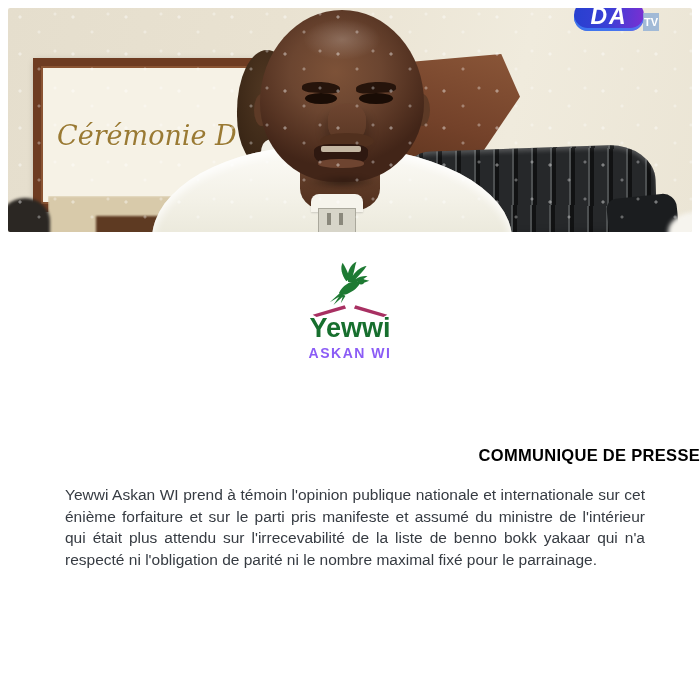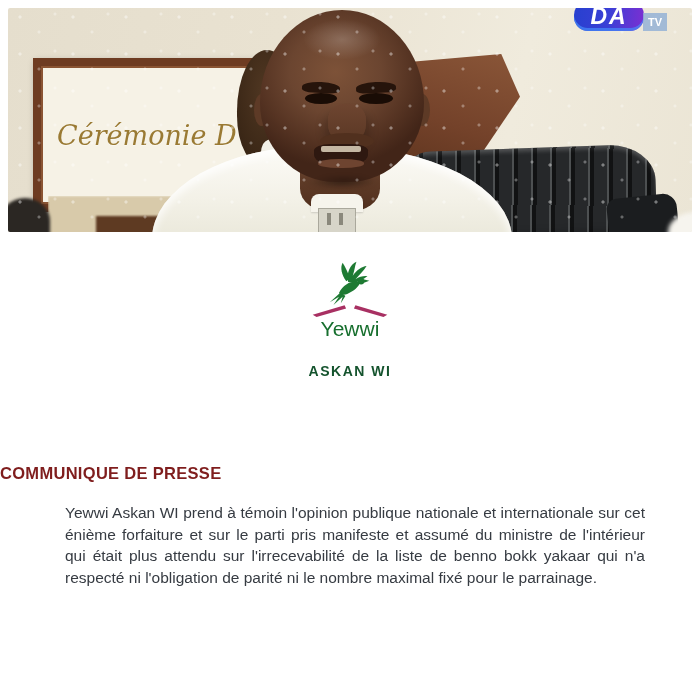--- a/index.html
+++ b/index.html
@@ -103,29 +103,29 @@
   .lower-lip{left:310px;top:151px;width:46px;height:9px;background:#6e4430;border-radius:45%;z-index:8;}
   .chin-shadow{left:306px;top:166px;width:60px;height:13px;z-index:7;
     background:radial-gradient(rgba(0,0,0,.22),transparent 70%);filter:blur(1.5px);}
   
   .datv{left:566px;top:-7px;z-index:9;display:flex;align-items:flex-end;}
   .da-box{width:70px;height:30px;border-radius:14px;
     background:linear-gradient(95deg,#2740cf 0%,#3b3fd6 50%,#7c2fd2 100%);
     box-shadow:inset 0 -3px 0 rgba(70,140,250,.7);
     color:#fff;font-weight:bold;font-style:italic;font-size:23px;letter-spacing:2px;
     display:flex;align-items:center;justify-content:center;}
-  .tv-box{width:24px;height:18px;background:rgba(148,178,214,.85);margin-left:-1px;margin-bottom:0px;
+  .tv-box{width:16px;height:18px;background:rgba(148,178,214,.85);margin-left:-1px;margin-bottom:0px;
     color:#fff;font-weight:bold;font-size:11px;display:flex;align-items:center;justify-content:center;}
   
   .doc{position:absolute;left:0;top:232px;width:700px;background:#fff;}
   .logo-block{width:200px;margin:28px auto 0;text-align:center;line-height:0;}
   .roof{margin-top:-3px;}
-  .brand{font-size:21px;font-weight:400;color:#176f2e;line-height:31px;margin-top:-4px;letter-spacing:0;}
-  .brand-sub{font-size:14px;font-weight:800;color:#14532d;line-height:16px;letter-spacing:1.5px;margin-top:19px;}
-  .doc-title{text-align:left;margin-top:84px;font-size:16.5px;font-weight:700;color:#7f1d1d;
+  .brand{font-size:27px;font-weight:700;color:#176f2e;line-height:31px;margin-top:-4px;letter-spacing:0;}
+  .brand-sub{font-size:14px;font-weight:800;color:#8b5cf6;line-height:16px;letter-spacing:1.5px;margin-top:1px;}
+  .doc-title{text-align:right;margin-top:84px;font-size:16.5px;font-weight:700;color:#000000;
     letter-spacing:.3px;line-height:21px;}
   .doc-body{margin:18px 55px 0 65px;width:580px;}
   .doc-body p{font-size:15.5px;line-height:21.5px;color:#363b42;text-align:justify;margin:0 0 19px 0;}
 </style>
 </head>
 <body>
 
 <div class="photo">
   <div class="abs sign">
     <span class="sign-text">Cérémonie D'ina</span>

